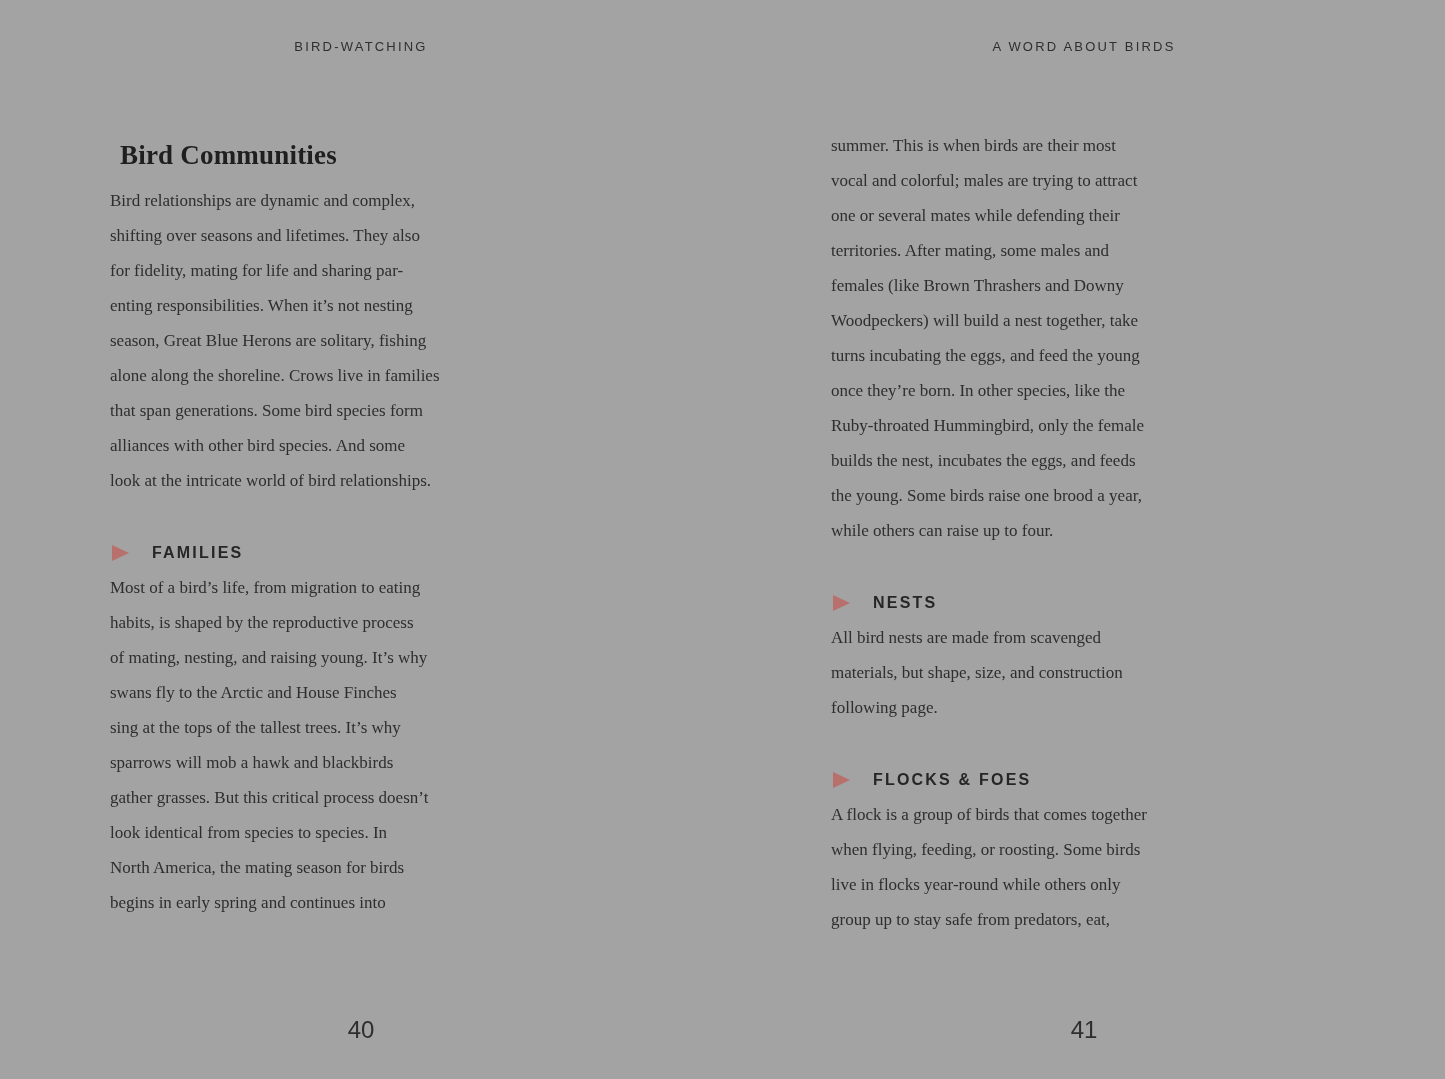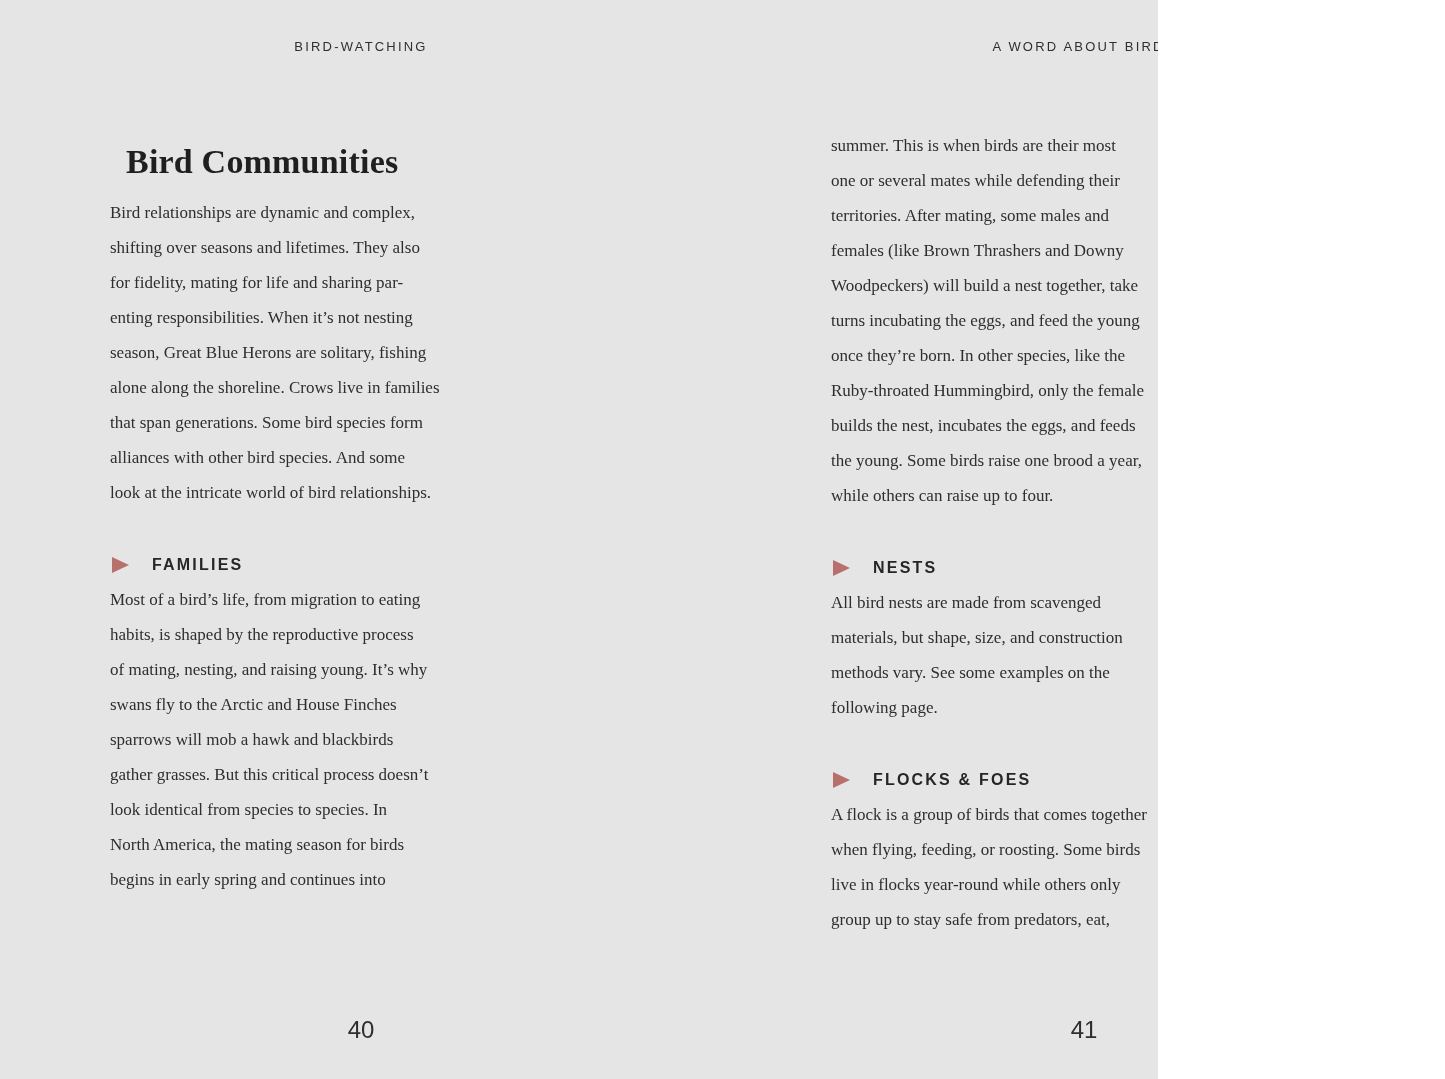--- a/index.html
+++ b/index.html
@@ -2,23 +2,23 @@
 <html><head>
 <meta charset="utf-8">
 <style>
   html, body {
     margin: 0;
     padding: 0;
     background: #ffffff;
   }
   .spread {
     position: relative;
-    width: 1158px;
+    width: 1445px;
     height: 1079px;
-    background: #e5e5e5;
+    background: #a3a3a3;
     overflow: hidden;
     font-family: "Liberation Serif", serif;
     color: #2e2e2e;
   }
   .page {
     position: absolute;
     top: 0;
     height: 100%;
     width: 722px;
   }
@@ -40,23 +40,23 @@
   }
 
   .content {
     position: absolute;
     top: 128px;
   }
   .content-left  { left: 110px; width: 545px; }
   .content-right { left: 108px; width: 515px; }
 
   .title {
-    margin: 16px;
+    margin: 10px;
     font-family: "Liberation Serif", serif;
-    font-size: 34px;
+    font-size: 27px;
     font-weight: bold;
     line-height: 35px;
     color: #1f1f1f;
     letter-spacing: 0.2px;
   }
 
   .line {
     font-size: 17px;
     line-height: 35px;
     white-space: nowrap;
@@ -126,58 +126,59 @@
       <div class="sec-heading">
         <span class="tri" style="border-left-color: rgb(184, 112, 109);"></span>
         <span class="sec-label">FAMILIES</span>
       </div>
 
       <div class="body-lines">
           <div class="line">Most of a bird’s life, from migration to eating</div>
           <div class="line">habits, is shaped by the reproductive process</div>
           <div class="line">of mating, nesting, and raising young. It’s why</div>
           <div class="line">swans fly to the Arctic and House Finches</div>
+          <div class="line">sing at the tops of the tallest trees. It’s why</div>
           <div class="line">sparrows will mob a hawk and blackbirds</div>
           <div class="line">gather grasses. But this critical process doesn’t</div>
           <div class="line">look identical from species to species. In</div>
           <div class="line">North America, the mating season for birds</div>
           <div class="line">begins in early spring and continues into</div>
         </div>
     </div>
 
     <div class="folio">40</div>
   </section>
 
   <section class="page page-right">
     <div class="running-head">A WORD ABOUT BIRDS</div>
 
     <div class="content content-right">
       <div class="body-lines">
           <div class="line">summer. This is when birds are their most</div>
+          <div class="line">vocal and colorful; males are trying to attract</div>
           <div class="line">one or several mates while defending their</div>
           <div class="line">territories. After mating, some males and</div>
           <div class="line">females (like Brown Thrashers and Downy</div>
           <div class="line">Woodpeckers) will build a nest together, take</div>
           <div class="line">turns incubating the eggs, and feed the young</div>
           <div class="line">once they’re born. In other species, like the</div>
           <div class="line">Ruby-throated Hummingbird, only the female</div>
           <div class="line">builds the nest, incubates the eggs, and feeds</div>
           <div class="line">the young. Some birds raise one brood a year,</div>
           <div class="line">while others can raise up to four.</div>
         </div>
 
       <div class="sec-heading">
         <span class="tri" style="border-left-color: rgb(184, 112, 109);"></span>
         <span class="sec-label">NESTS</span>
       </div>
 
       <div class="body-lines">
           <div class="line">All bird nests are made from scavenged</div>
           <div class="line">materials, but shape, size, and construction</div>
-          <div class="line">methods vary. See some examples on the</div>
           <div class="line">following page.</div>
         </div>
 
       <div class="sec-heading">
         <span class="tri" style="border-left-color: rgb(184, 112, 109);"></span>
         <span class="sec-label">FLOCKS &amp; FOES</span>
       </div>
 
       <div class="body-lines">
           <div class="line">A flock is a group of birds that comes together</div>

